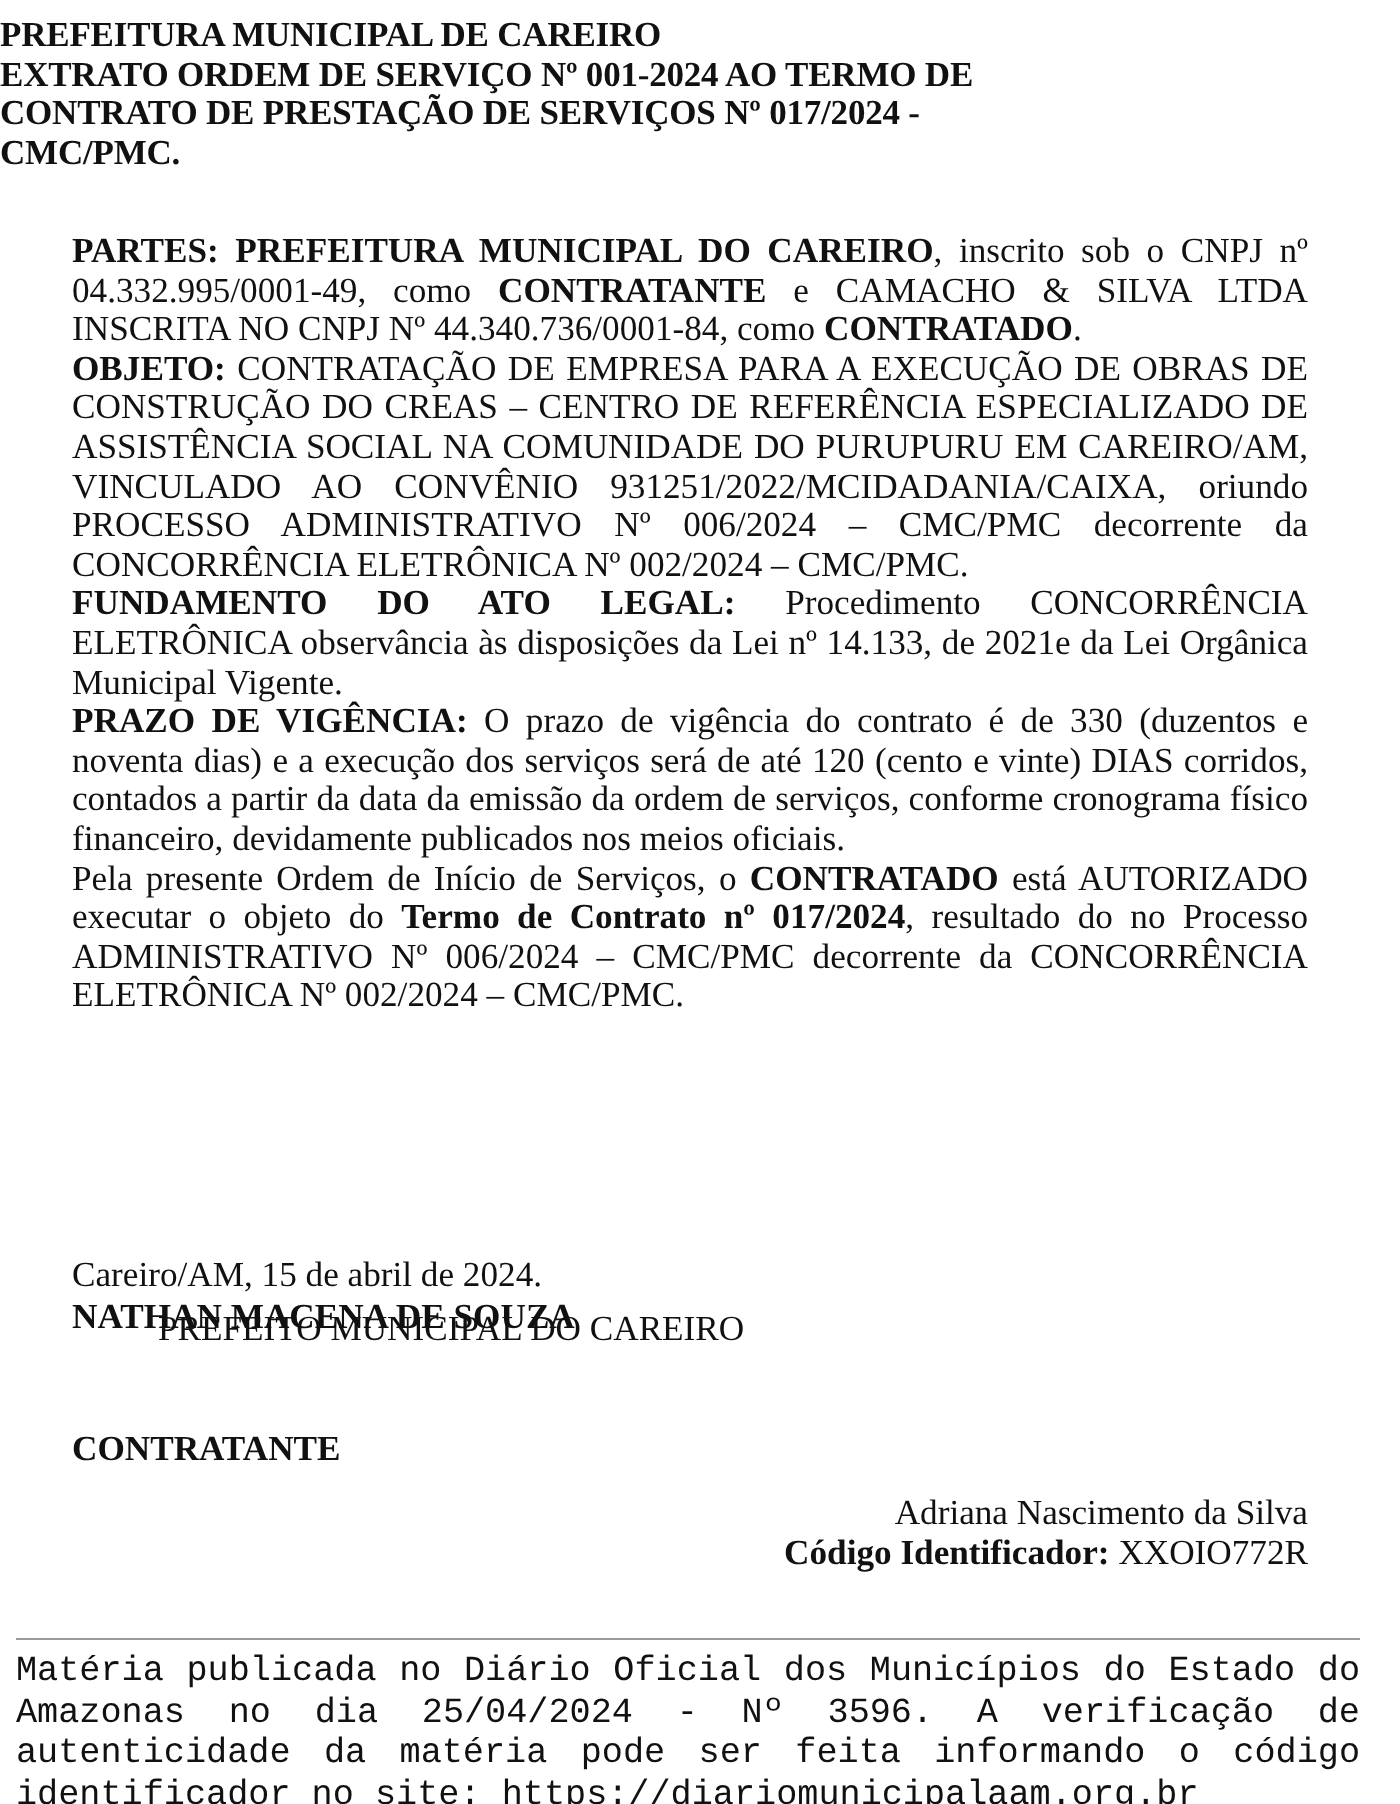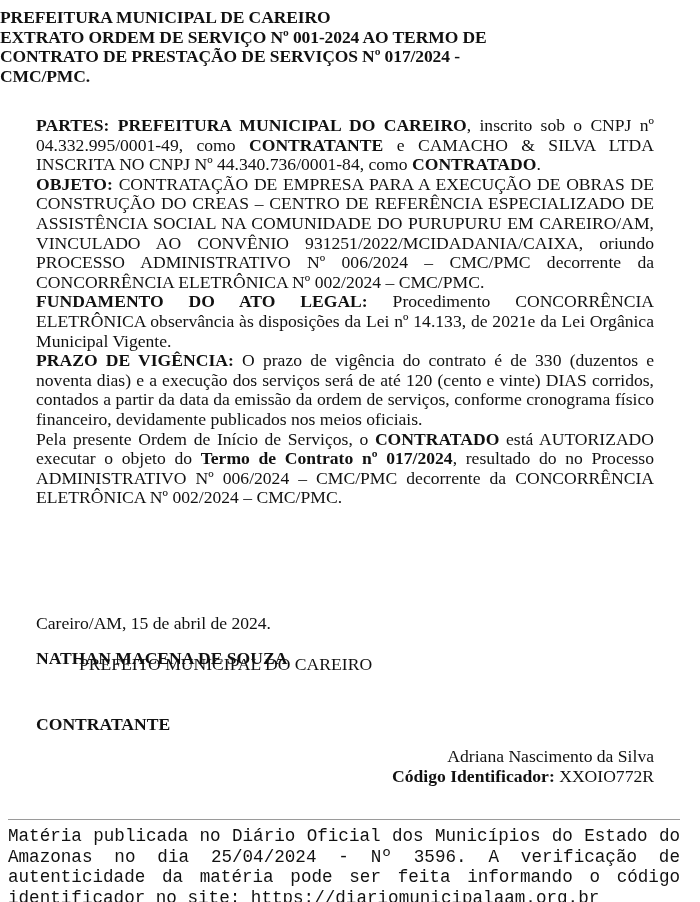--- a/index.html
+++ b/index.html
@@ -47,21 +47,21 @@
 </div>
 
 <div class="body">
   <p><b>PARTES:</b> <b>PREFEITURA MUNICIPAL DO CAREIRO</b><span>, inscrito sob o CNPJ nº 04.332.995/0001-49, como </span><b>CONTRATANTE</b><span> e CAMACHO &amp; SILVA LTDA INSCRITA NO CNPJ Nº 44.340.736/0001-84, como </span><b>CONTRATADO</b><span>.</span></p>
   <p><b>OBJETO:</b><span> CONTRATAÇÃO DE EMPRESA PARA A EXECUÇÃO DE OBRAS DE CONSTRUÇÃO DO CREAS – CENTRO DE REFERÊNCIA ESPECIALIZADO DE ASSISTÊNCIA SOCIAL NA COMUNIDADE DO PURUPURU EM CAREIRO/AM, VINCULADO AO CONVÊNIO 931251/2022/MCIDADANIA/CAIXA, oriundo PROCESSO ADMINISTRATIVO Nº 006/2024 – CMC/PMC decorrente da CONCORRÊNCIA ELETRÔNICA Nº 002/2024 – CMC/PMC.</span></p>
   <p><b>FUNDAMENTO DO ATO LEGAL:</b><span> Procedimento CONCORRÊNCIA ELETRÔNICA observância às disposições da Lei nº 14.133, de 2021e da Lei Orgânica Municipal Vigente.</span></p>
   <p><b>PRAZO DE VIGÊNCIA:</b><span> O prazo de vigência do contrato é de 330 (duzentos e noventa dias) e a execução dos serviços será de até 120 (cento e vinte) DIAS corridos, contados a partir da data da emissão da ordem de serviços, conforme cronograma físico financeiro, devidamente publicados nos meios oficiais.</span></p>
   <p><span>Pela presente Ordem de Início de Serviços, o </span><b>CONTRATADO</b><span> está AUTORIZADO executar o objeto do </span><b>Termo de Contrato nº 017/2024</b><span>, resultado do no Processo ADMINISTRATIVO Nº 006/2024 – CMC/PMC decorrente da CONCORRÊNCIA ELETRÔNICA Nº 002/2024 – CMC/PMC.</span></p>
 </div>
 
-<div class="sig" style="top:613px;">Careiro/AM, 15 de abril de 2024.</div>
+<div class="sig" style="top:627px;">Careiro/AM, 15 de abril de 2024.</div>
 <div class="sig bold" style="top:648px;">NATHAN MACENA DE SOUZA</div>
 <div class="sig" style="top:654px;margin-left:43px;">PREFEITO MUNICIPAL DO CAREIRO</div>
 <div class="sig bold" style="top:714px;">CONTRATANTE</div>
 
 <div class="pub">
   <div>Adriana Nascimento da Silva</div>
   <div><b>Código Identificador:</b> <span>XXOIO772R</span></div>
 </div>
 
 <div class="divider"></div>

